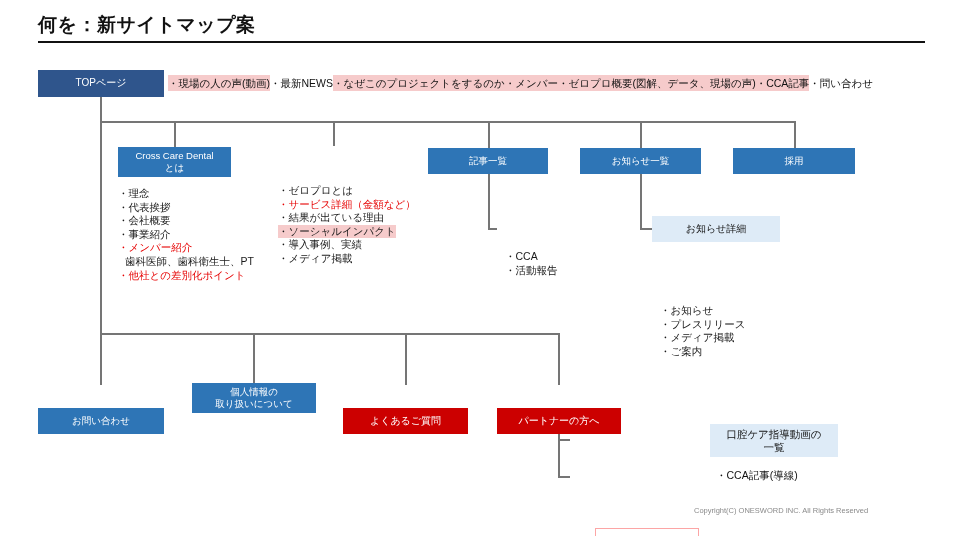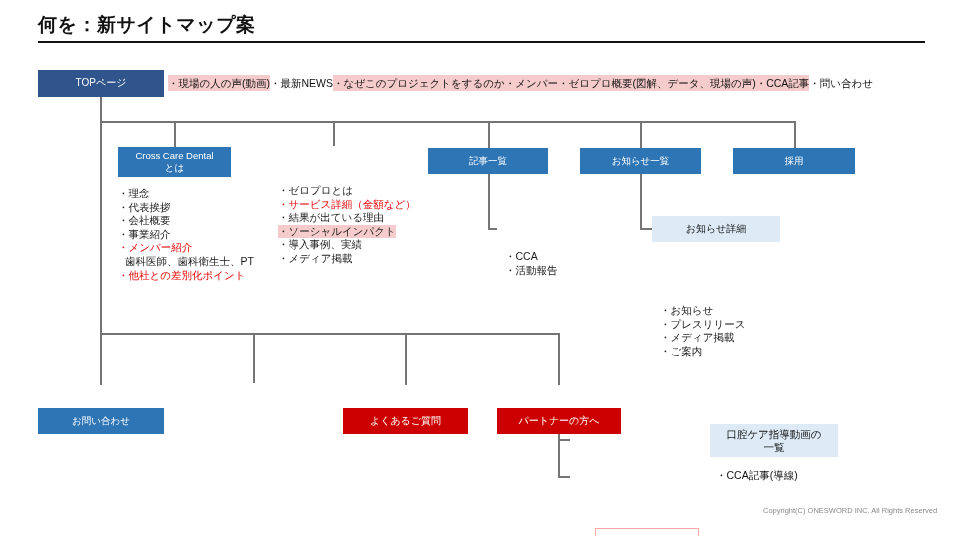--- a/index.html
+++ b/index.html
@@ -30,21 +30,21 @@
   .li.hl{background:var(--pink-highlight);width:fit-content;}
   .li.indent{padding-left:7px;}
 
   .h-line,.v-line{position:absolute;background:var(--line-gray);}
   .h-line{height:1.5px;}
   .v-line{width:1.5px;}
 
   .confidential{position:absolute;left:595px;top:528px;width:102px;height:19px;
     border:1px solid #fca5a5;display:flex;align-items:center;justify-content:center;
     font-size:7.5px;color:#808080;letter-spacing:1px;}
-  .copyright{position:absolute;left:763px;top:506px;font-size:7.5px;color:#8a8a8a;white-space:nowrap;}
+  .copyright{position:absolute;left:694px;top:506px;font-size:7.5px;color:#8a8a8a;white-space:nowrap;}
   .note{position:absolute;font-size:10.5px;color:#111;white-space:nowrap;}
 </style>
 </head>
 <body>
 
 <div id="canvas">
 
   <div class="page-title">何を：新サイトマップ案</div>
   <div class="title-rule"></div>
 
@@ -108,20 +108,22 @@
   </div>
 
   <div class="list" style="left:660px;top:262px;margin-top:42px;">
     <div class="li">・お知らせ</div>
     <div class="li">・プレスリリース</div>
     <div class="li">・メディア掲載</div>
     <div class="li">・ご案内</div>
   </div>
 
   <div class="box blue" style="left:38px;top:408px;width:126px;height:26px;">お問い合わせ</div>
+  <div class="box blue" style="left:192px;top:383px;width:124px;height:30px;">個人情報の
+取り扱いについて</div>
   <div class="box red" style="left:343px;top:385px;width:125px;height:26px;">よくあるご質問</div>
   <div class="box red" style="left:497px;top:385px;width:124px;height:26px;">パートナーの方へ</div>
 
   <div class="box lblue" style="left:710px;top:424px;width:128px;height:33px;font-size:10.5px;">口腔ケア指導動画の
 一覧</div>
   <div class="note" style="left:716px;top:469px;">・CCA記事(導線)</div>
 
   <div class="confidential">CONFIDENTIAL</div>
   <div class="copyright">Copyright(C) ONESWORD INC. All Rights Reserved</div>
 

